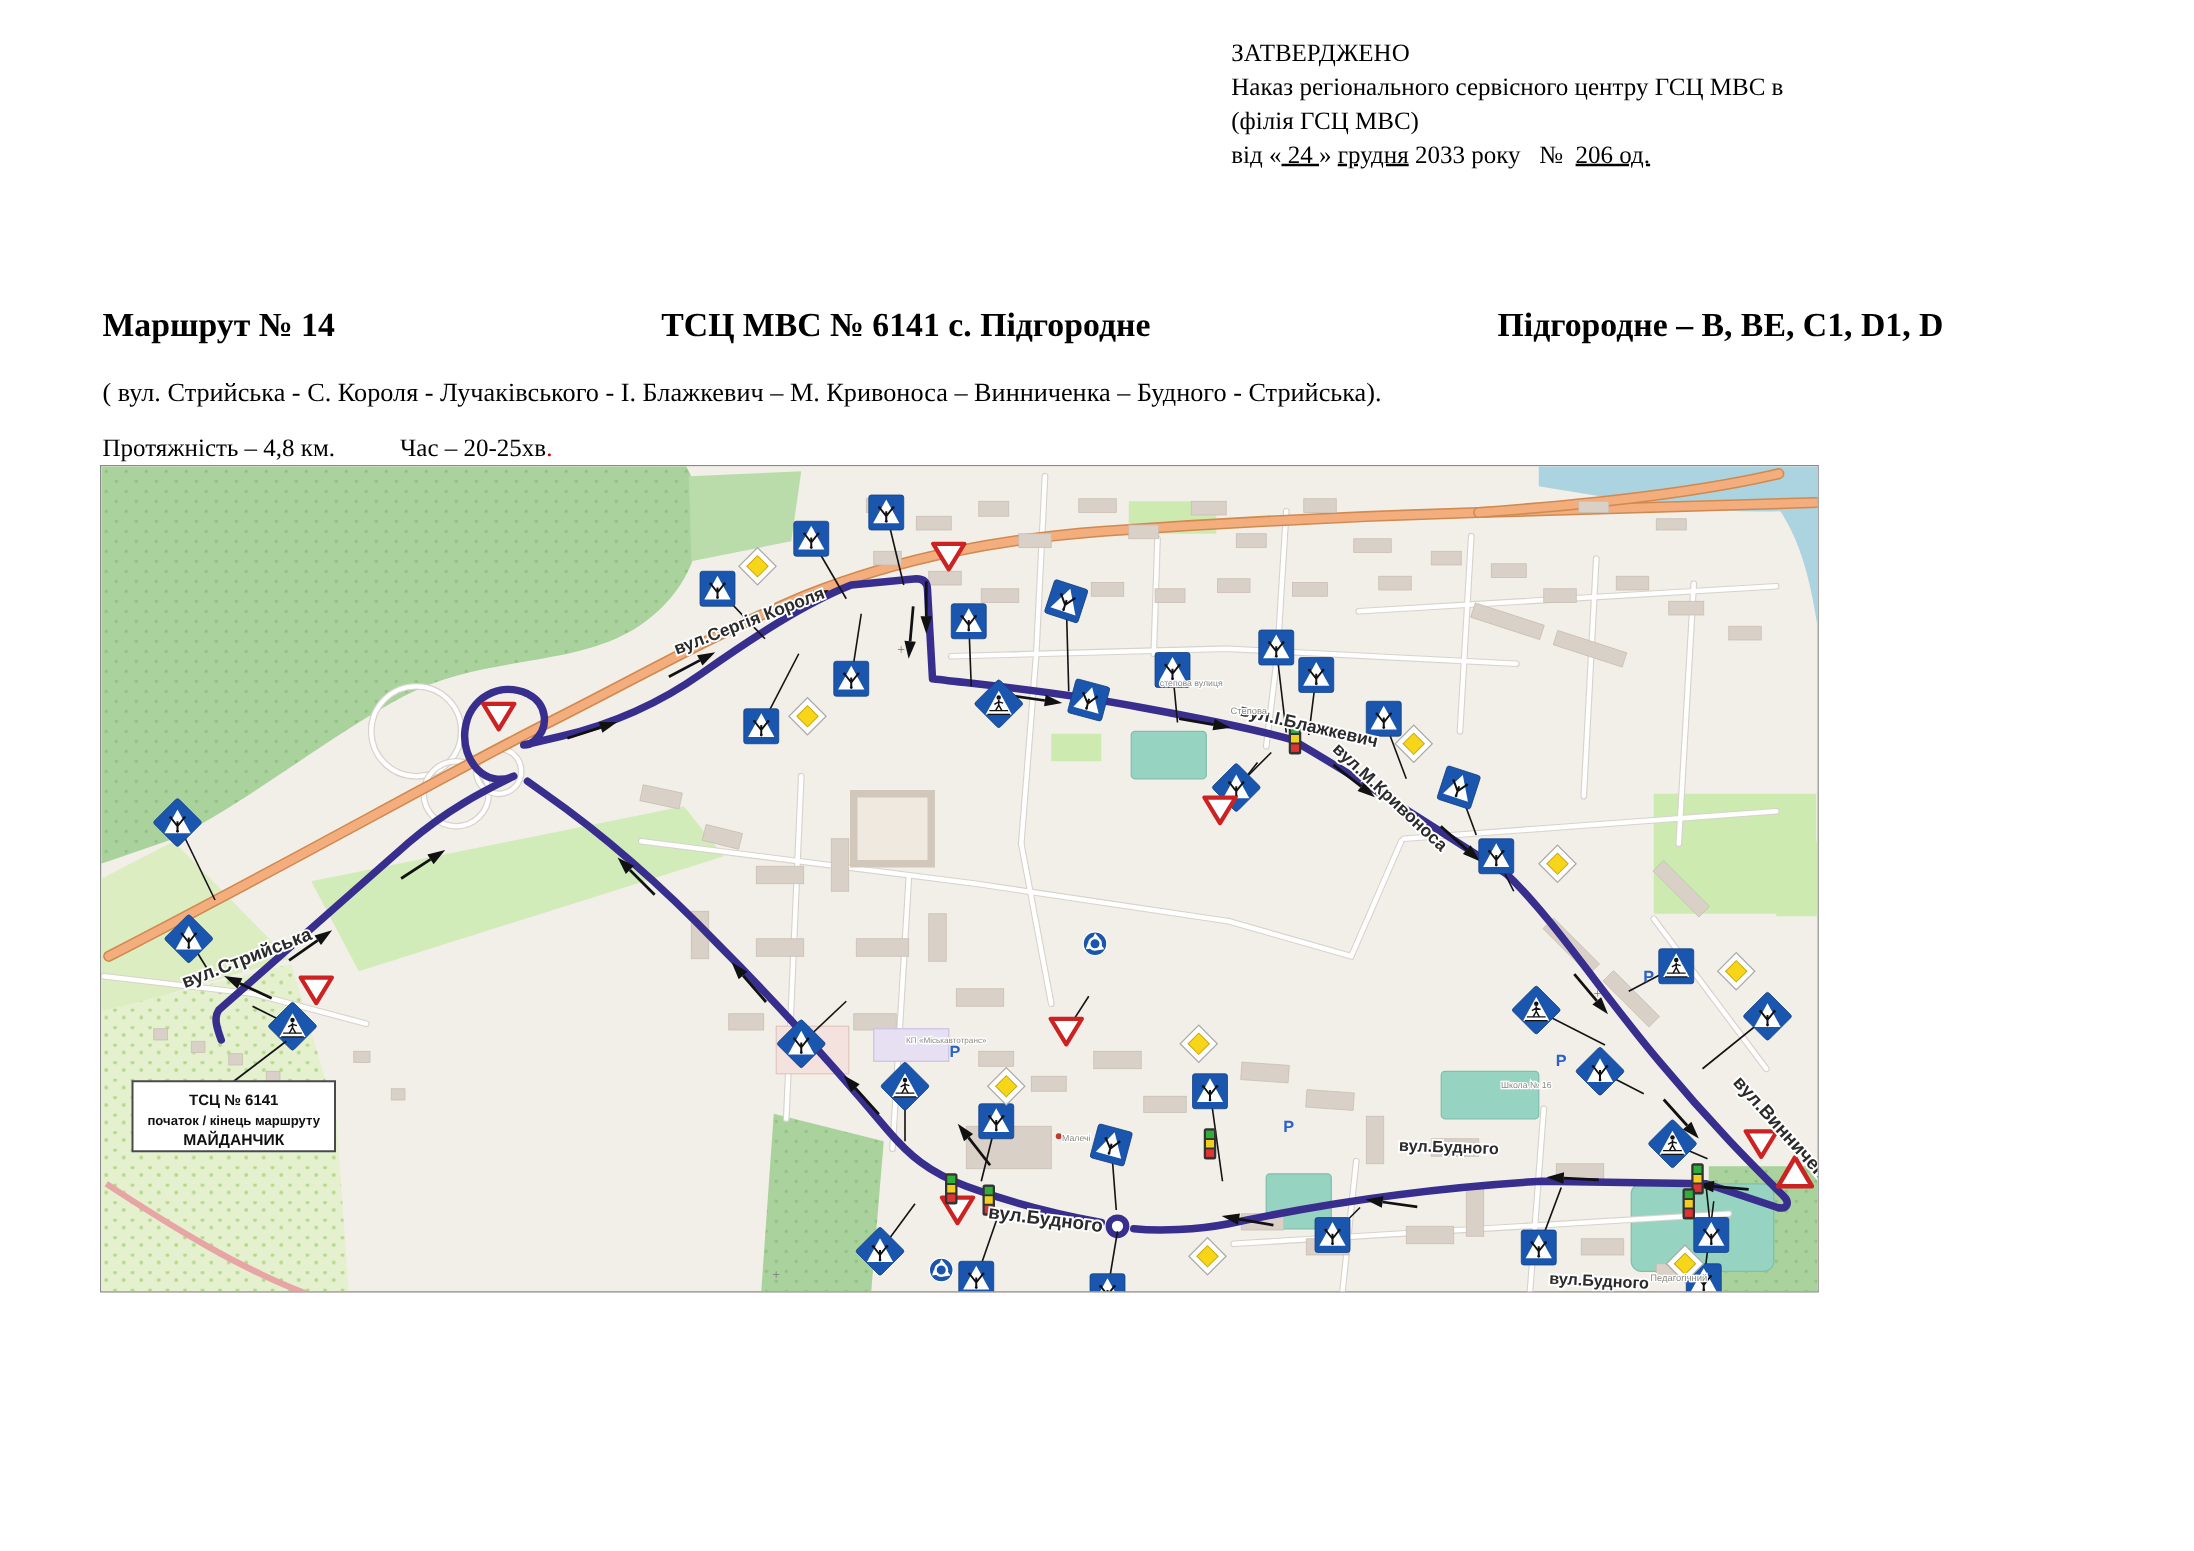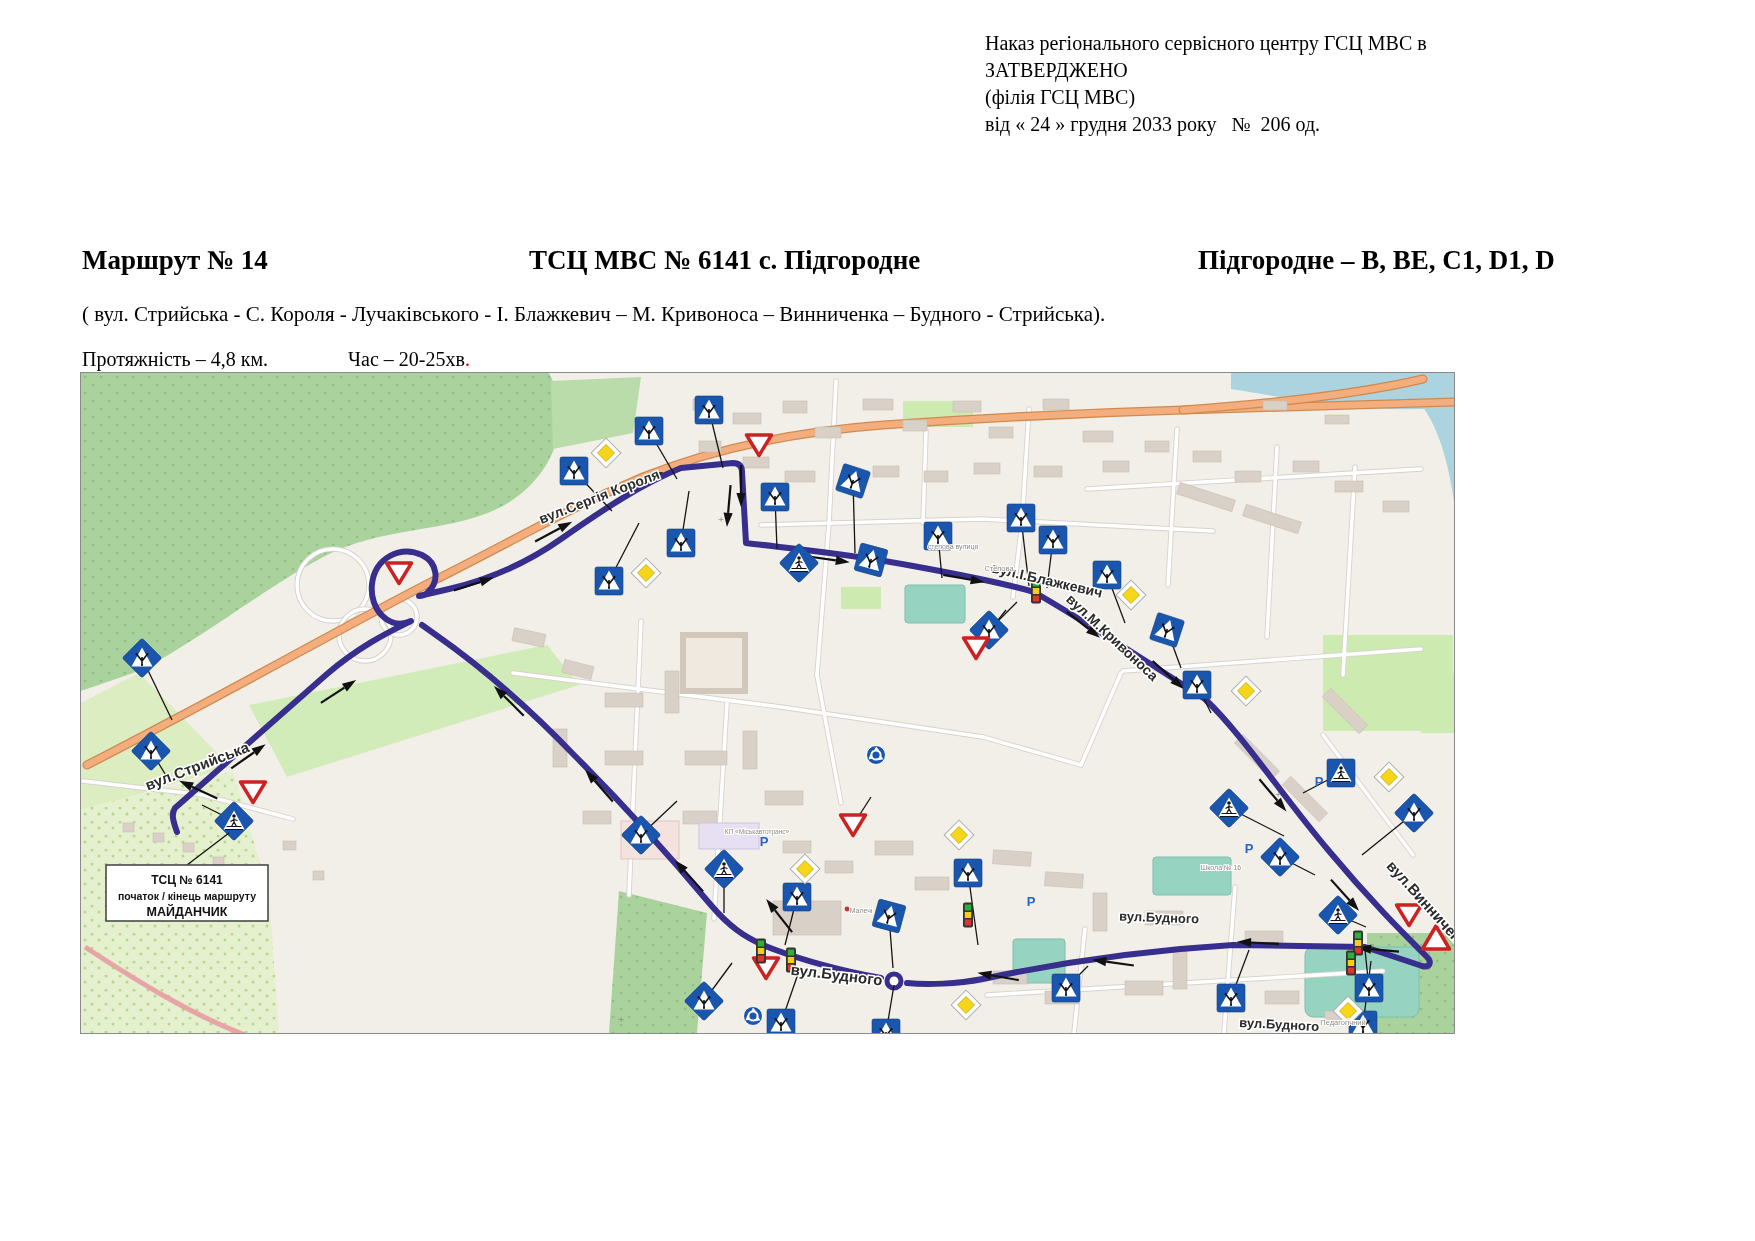--- a/index.html
+++ b/index.html
@@ -1,25 +1,25 @@
 <!DOCTYPE html>
 <html><head>
 <meta charset="utf-8">
 <style>
   html,body{margin:0;padding:0}
   body{width:1755px;height:1241px;background:#fff;position:relative;
        font-family:"Liberation Serif",serif;color:#000;overflow:hidden}
   .approval{position:absolute;left:985px;top:30px;width:600px;font-size:20px;line-height:27px}
-  .approval .u{white-space:pre}
+  .approval .u{text-decoration:underline;white-space:pre}
   .approval .seg{white-space:pre}
   .title-row span{position:absolute;top:245px;font-weight:bold;font-size:27px;white-space:nowrap}
   .t-left{left:82px}.t-center{left:529px}.t-right{left:1198px}
   .streets{position:absolute;left:82px;top:302px;font-size:21px;white-space:nowrap}
   .stats{position:absolute;left:82px;top:348px;font-size:20px;white-space:nowrap}
-  .stats .gap{margin-left:80px}
+  .stats .gap{margin-left:52px}
   .red{color:#c00}
   .map-wrap{position:absolute;left:80px;top:372px;width:1373px;height:660px;border:1px solid #8a8a8a;background:#f2efe9}
   svg{display:block}
   .slabel{font-family:"Liberation Sans",sans-serif;font-weight:bold;fill:#2b2b2b;
           stroke:#fff;stroke-width:3px;paint-order:stroke;text-anchor:middle}
   .mlabel{font-family:"Liberation Sans",sans-serif;fill:#8b8b85;text-anchor:middle;
           stroke:#fff;stroke-width:2px;paint-order:stroke}
   .tsc-t{font-family:"Liberation Sans",sans-serif;font-weight:bold;text-anchor:middle;fill:#111}
   #mroads path{stroke:#ffffff;stroke-width:3.6;fill:none;stroke-linecap:round}
   .mroads-casing path{stroke:#d7d3cc;stroke-width:5.4;fill:none;stroke-linecap:round}
@@ -28,22 +28,22 @@
   .ramp-c{stroke:#d7d3cc;stroke-width:5.4;fill:none}
   .ramp{stroke:#fff;stroke-width:3.4;fill:none}
   .bld{fill:#d9d0c7;stroke:#c7bdb2;stroke-width:.6}
   .pitch{fill:#96d3c0;stroke:#7fbfae;stroke-width:1}
   .route{stroke:#372e8d;stroke-width:6;fill:none;stroke-linejoin:round;stroke-linecap:round}
 </style>
 </head>
 <body>
 
 <div class="approval">
+  <div>ЗАТВЕРДЖЕНО</div>
   <div>Наказ  регіонального сервісного центру ГСЦ МВС в</div>
-  <div>ЗАТВЕРДЖЕНО</div>
   <div>(філія ГСЦ МВС)</div>
   <div id="appr-date"><span class="seg">від «</span><span class="u seg"> 24 </span><span class="seg">» </span><span class="u seg">грудня</span><span class="seg"> 2033 року   №  </span><span class="u seg">206 од.</span></div>
 </div>
 
 <div class="title-row">
   <span class="t-left">Маршрут № 14</span>
   <span class="t-center">ТСЦ МВС № 6141 с. Підгородне</span>
   <span class="t-right">Підгородне – B, BE, C1, D1, D</span>
 </div>
 

